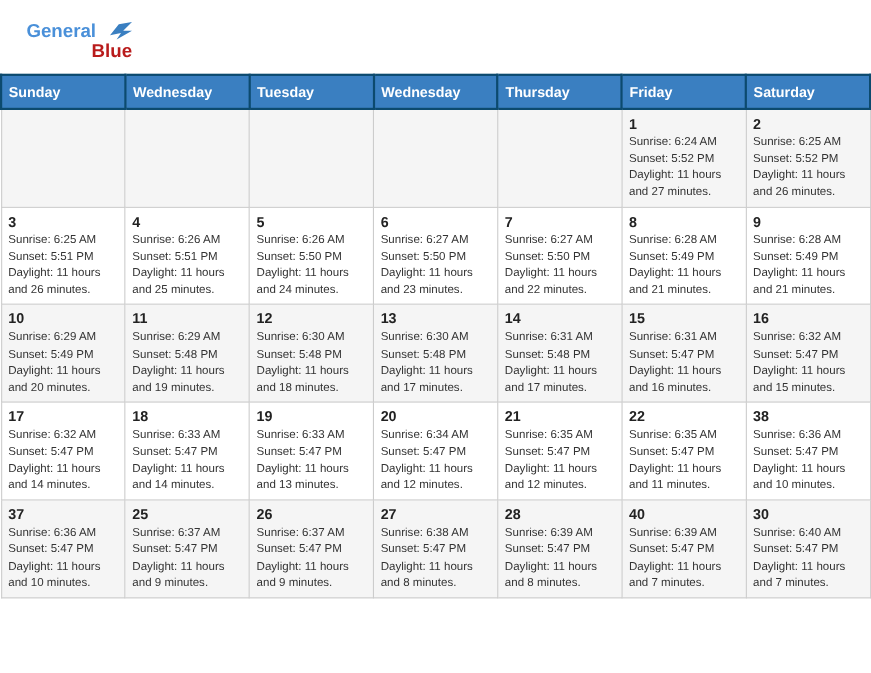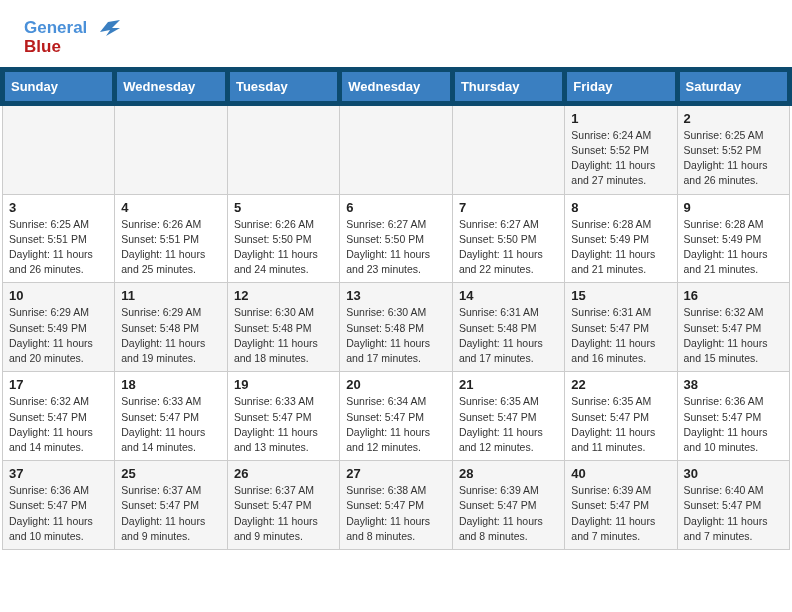--- a/index.html
+++ b/index.html
@@ -13,20 +13,21 @@
     .header {
       display: flex;
       justify-content: space-between;
       align-items: flex-start;
       padding: 18px 24px 10px 24px;
     }
     .logo {
       display: flex;
       align-items: center;
       gap: 0;
+      text-align: right;
     }
     .title-block {
       text-align: right;
     }
     .month-title {
       font-size: 36px;
       font-weight: normal;
       color: #222;
       line-height: 1.1;
     }
@@ -40,21 +41,21 @@
       border-collapse: collapse;
       margin: 0;
     }
     .calendar thead th {
       background: #3a7fc1;
       color: #fff;
       font-size: 13px;
       font-weight: bold;
       padding: 7px 6px;
       text-align: left;
-      border: 5px solid #0c4a6e;
+      border: 2px solid #0c4a6e;
     }
     .calendar tbody td {
       vertical-align: top;
       border: 1px solid #ccc;
       padding: 5px 6px;
       width: 113px;
       min-height: 80px;
       background: #fff;
       font-size: 11px;
       color: #333;

